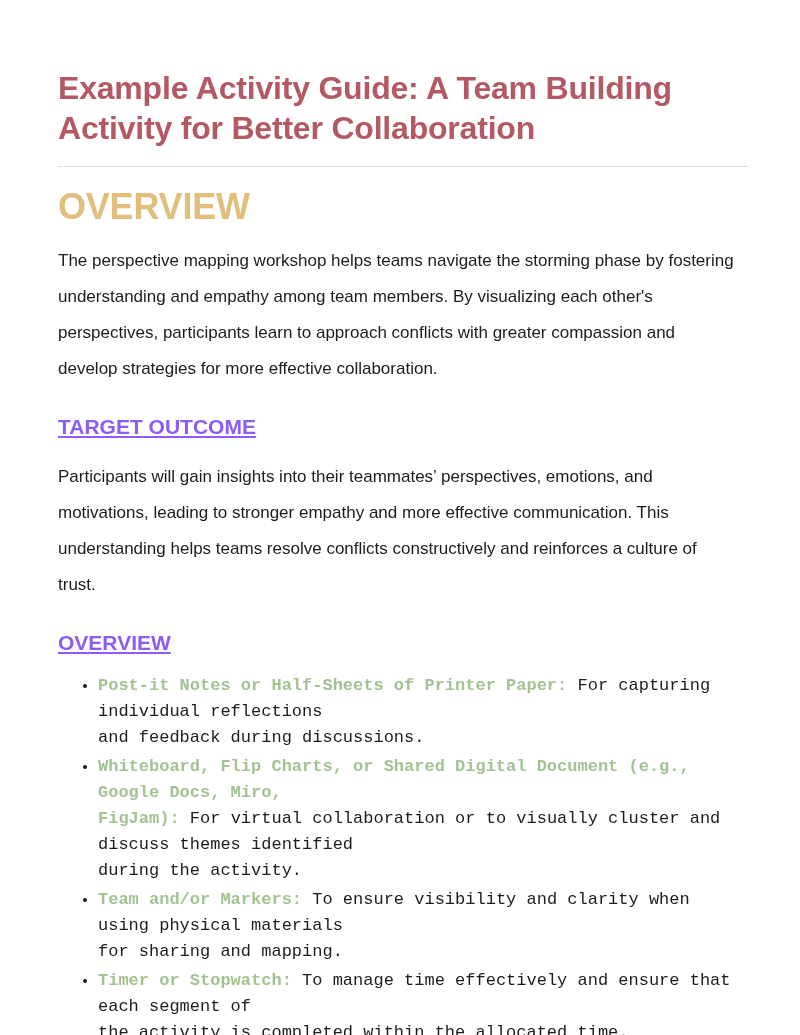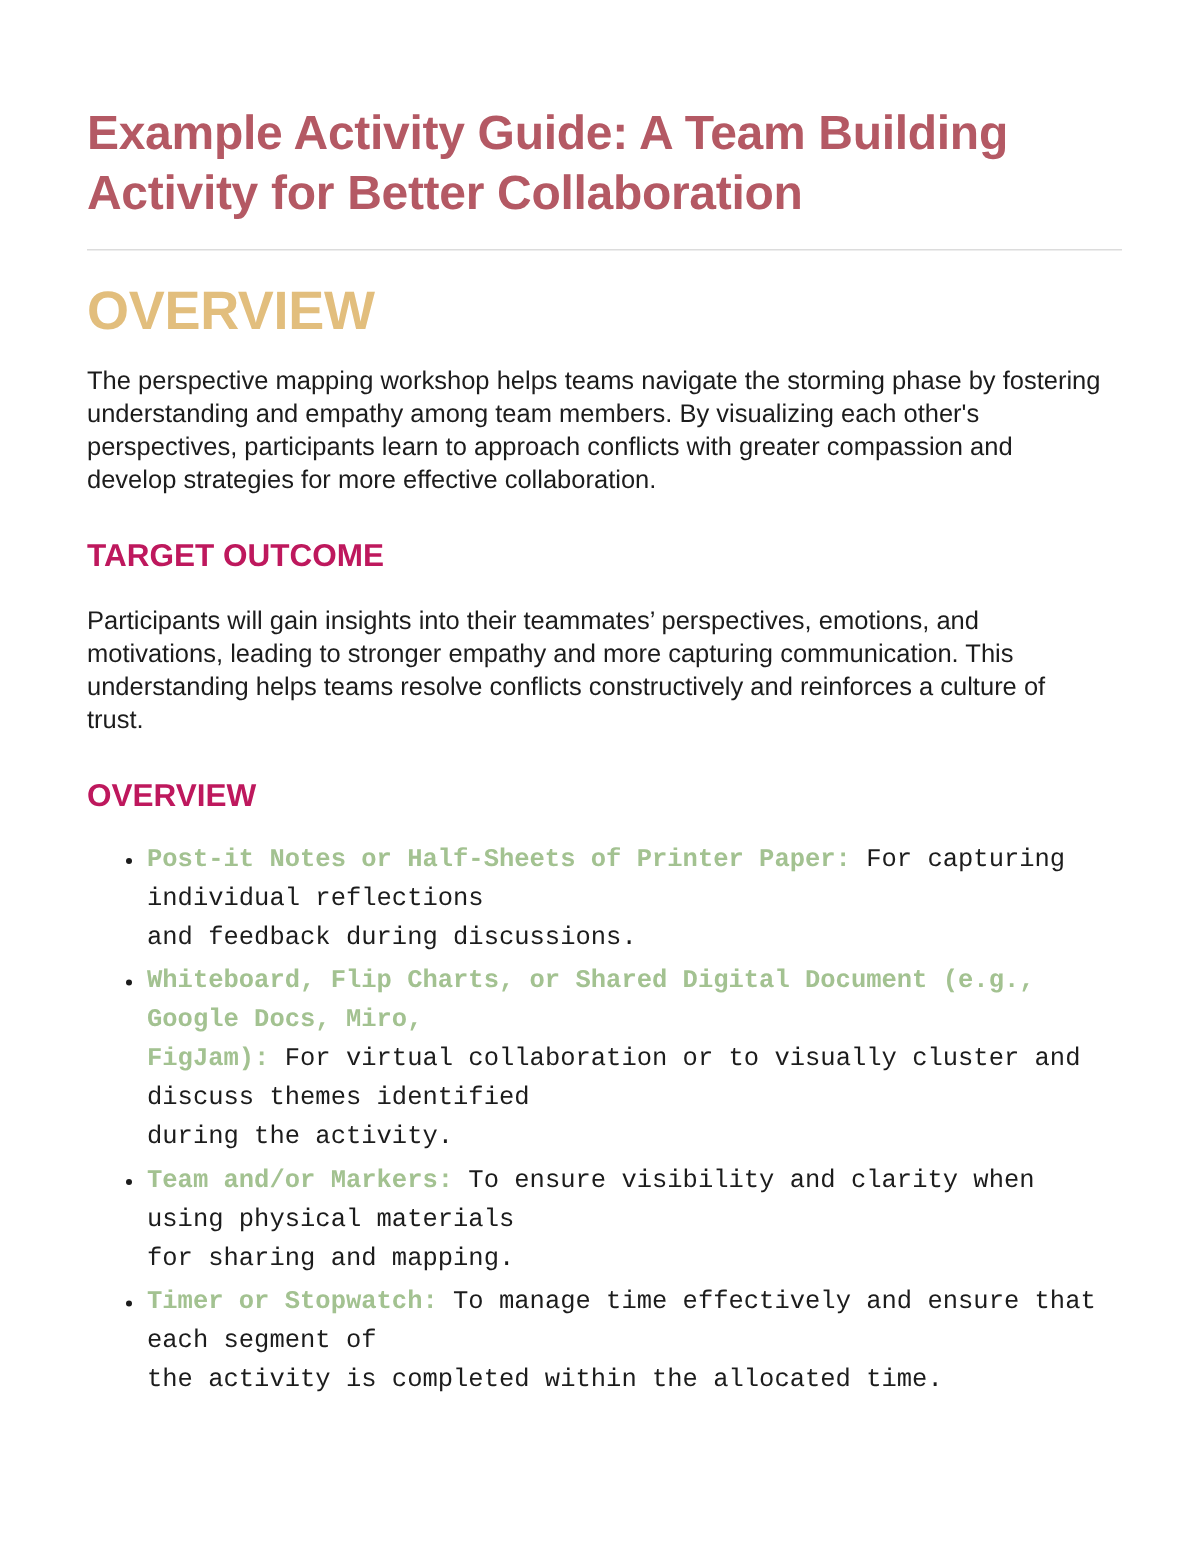--- a/index.html
+++ b/index.html
@@ -40,26 +40,27 @@
     letter-spacing: -0.2px;
   }
   h2.h-gold.activity {
     margin-top: 30px;
   }
   h3.h-mauve {
     margin: 27px 0 0 0;
     font-size: 21px;
     line-height: 25px;
     font-weight: bold;
-    color: #be185d;
+    color: #8b5cf6;
+    text-decoration: underline;
   }
   p.body-text {
     margin: 20px 0 0 0;
     font-size: 17px;
-    line-height: 22px;
+    line-height: 36px;
     color: #1c1c1c;
     white-space: pre-line;
   }
   ul.doc-list {
     margin: 18px 0 0 0;
     padding: 0 0 0 40px;
     list-style: disc outside;
     font-family: Liberation Mono, monospace;
   }
   ul.doc-list li {
@@ -91,21 +92,21 @@
   <h2 class="h-gold">OVERVIEW</h2>
 
   <p class="body-text">The perspective mapping workshop helps teams navigate the storming phase by fostering
 understanding and empathy among team members. By visualizing each other's
 perspectives, participants learn to approach conflicts with greater compassion and
 develop strategies for more effective collaboration.</p>
 
   <h3 class="h-mauve">TARGET OUTCOME</h3>
 
   <p class="body-text">Participants will gain insights into their teammates’ perspectives, emotions, and
-motivations, leading to stronger empathy and more capturing communication. This
+motivations, leading to stronger empathy and more effective communication. This
 understanding helps teams resolve conflicts constructively and reinforces a culture of
 trust.</p>
 
   <h3 class="h-mauve">OVERVIEW</h3>
 
   <ul class="doc-list">
     <li><span class="supply-label">Post-it Notes or Half-Sheets of Printer Paper:</span><span> For capturing individual reflections
 and feedback during discussions.</span></li>
     <li><span class="supply-label">Whiteboard, Flip Charts, or Shared Digital Document (e.g., Google Docs, Miro,
 FigJam):</span><span> For virtual collaboration or to visually cluster and discuss themes identified

